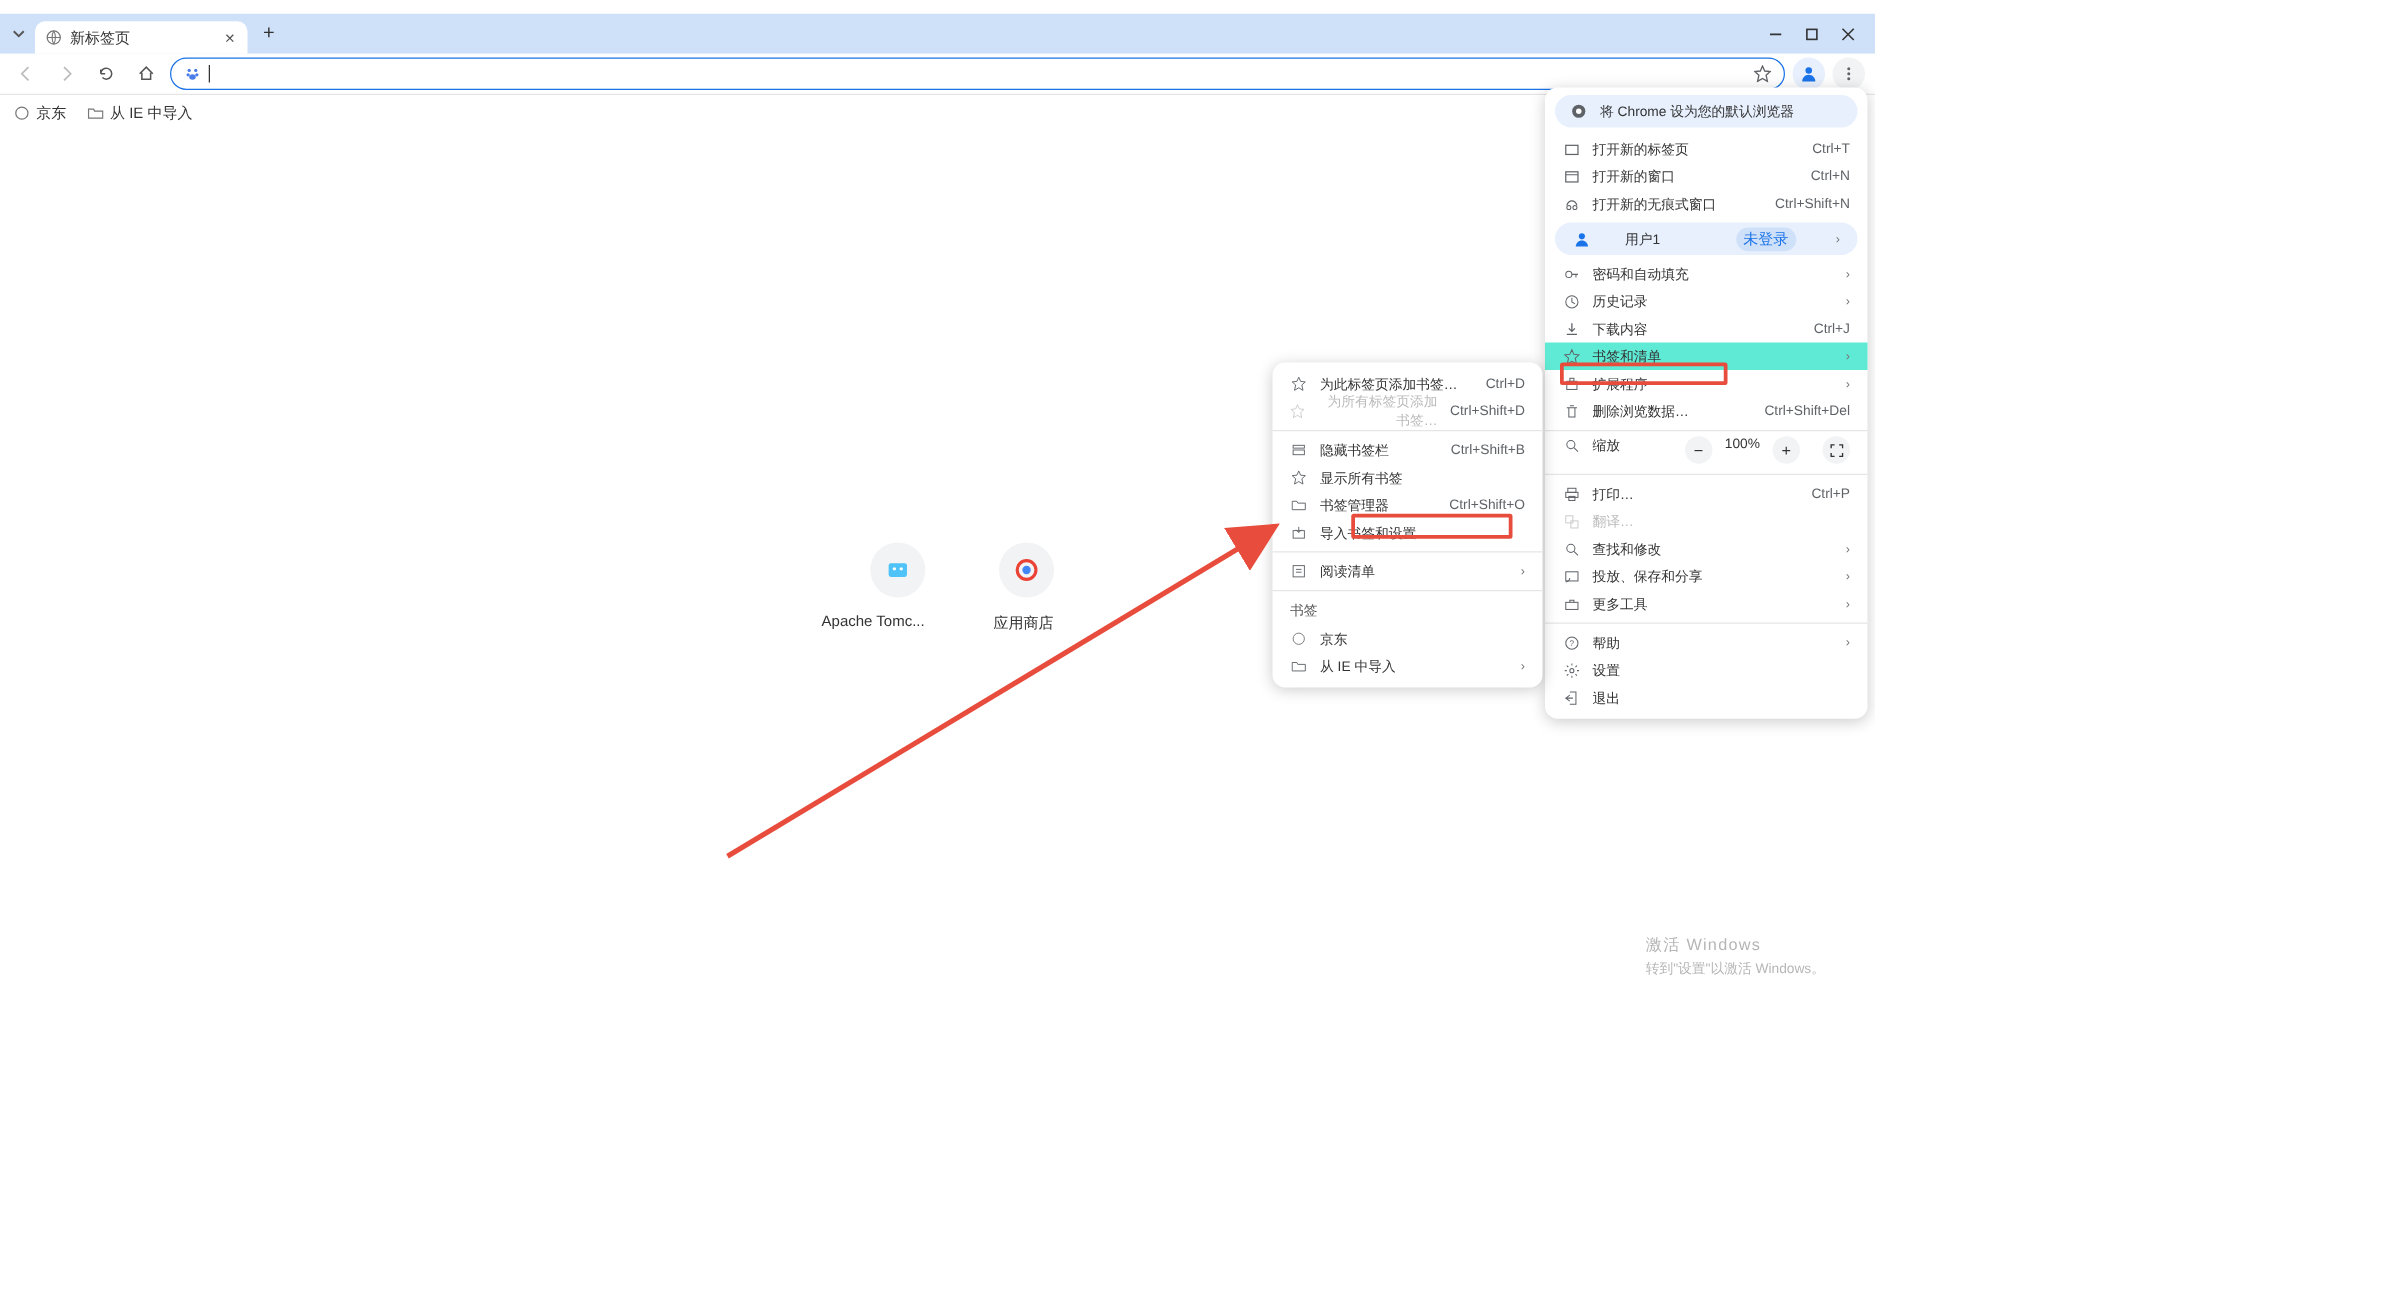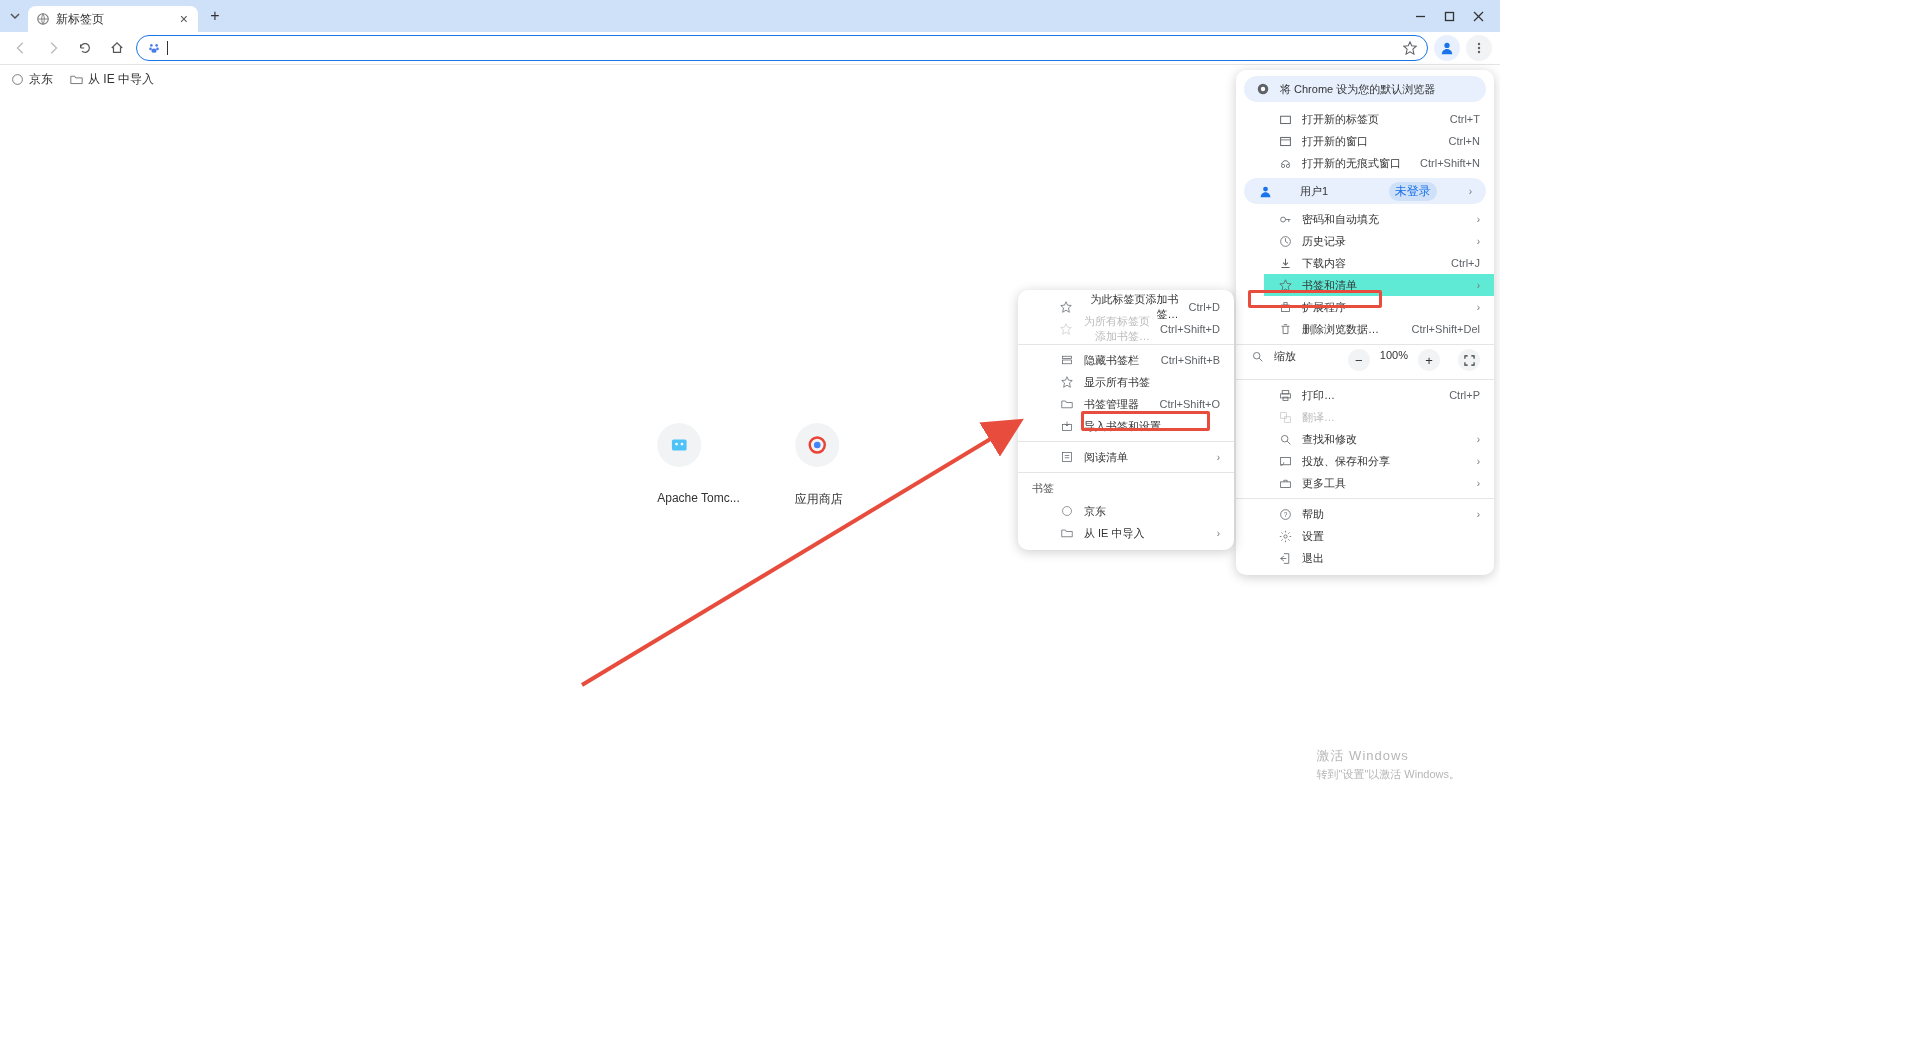--- a/index.html
+++ b/index.html
@@ -1,19 +1,19 @@
 <!DOCTYPE html>
 <html><head>
 <meta charset="utf-8">
 <style>
 * { margin: 0; padding: 0; box-sizing: border-box; font-family: "Microsoft YaHei", "Segoe UI", Arial, sans-serif; }
 body { background: #fff; width: 1500px; height: 812px; overflow: hidden; position: relative; }
 
 
-.tabbar { height: 32px; background: #cfe0f9; display: flex; align-items: center; padding: 0 6px; }
+.tabbar { height: 32px; background: #cfe0f9; display: flex; align-items: center; padding: 0 6px; margin-top: 11px; }
 .tab-dropdown { width: 18px; height: 18px; display:flex; align-items:center; justify-content:center; margin-right:4px; }
 .tab { background: #fff; height: 26px; border-radius: 8px 8px 0 0; display: flex; align-items: center; padding: 0 10px 0 8px; margin-top:6px; min-width: 170px; font-size: 12px; color: #333; gap:6px;}
 .tab .close { margin-left: auto; color:#555; font-size:14px; }
 .newtab-btn { width: 22px; height: 22px; display:flex; align-items:center; justify-content:center; color:#333; font-size:16px; margin-left:6px;}
 .window-controls { margin-left:auto; display:flex; gap:18px; padding-right:10px; color:#333;}
 .window-controls span { font-size:10px; }
 
 
 .toolbar { height: 33px; background: #fff; display:flex; align-items:center; padding: 0 8px; gap:6px; border-bottom: 1px solid #e5e5e5;}
 .nav-btn { width:26px; height:26px; display:flex; align-items:center; justify-content:center; color:#888; border-radius:50%; }
@@ -24,26 +24,26 @@
 .profile-btn { width:26px; height:26px; border-radius:50%; background:#e8f0fe; display:flex; align-items:center; justify-content:center; color:#1a73e8; font-size:13px;}
 .menu-btn { width:26px; height:26px; border-radius:50%; background:#f1f3f4; display:flex; align-items:center; justify-content:center; color:#5f6368;}
 
 
 .bookmarks-bar { height:28px; display:flex; align-items:center; padding:0 10px; gap:16px; font-size:12px; color:#333;}
 .bm-item { display:flex; align-items:center; gap:5px; }
 
 
 .content { position:relative; height: calc(100% - 93px); }
 .shortcuts { position:absolute; top:330px; left:50%; transform:translateX(-50%); display:flex; gap:55px;}
-.shortcut { display:flex; flex-direction:column; align-items:flex-start; gap:24px; font-size:12px; color:#333;}
+.shortcut { display:flex; flex-direction:column; align-items:flex-end; gap:12px; font-size:12px; color:#333;}
 .shortcut .circle { width:44px; height:44px; border-radius:50%; background:#f1f3f4; display:flex; align-items:center; justify-content:center; font-size:18px;}
 
 
 .dropdown { position:absolute; top:70px; right:6px; width:258px; background:#fff; border-radius:10px; box-shadow: 0 2px 12px rgba(0,0,0,0.2); padding:6px 0; }
-.menu-item { display:flex; align-items:center; height:22px; padding:0 14px 0 14px; font-size:11px; color:#333; gap:10px;margin-left:28px;}
+.menu-item { display:flex; align-items:center; height:22px; padding:0 14px 0 14px; font-size:11px; color:#333; gap:10px;}
 .menu-item .shortcut-text { margin-left:auto; color:#5f6368; font-size:11px;}
 .menu-item .arrow { margin-left:auto; color:#777; font-size:10px;}
 .menu-item.banner { background:#e8f0fe; border-radius:16px; margin:0 8px 6px 8px; height:26px; padding:0 12px;}
 .menu-item.profile-row { background:#e8f0fe; border-radius:16px; margin:4px 8px; height:26px;gap:28px;}
 .menu-item.profile-row .badge { margin-left:auto; background:#cfe0f9; color:#1a73e8; font-size:12px; border-radius:10px; padding:1px 6px;}
 .menu-item.profile-row .arrow2 { color:#777; font-size:10px; margin-left:4px;}
 .menu-item.hover { background:#5eead4; }
 .divider { height:1px; background:#e5e5e5; margin:4px 0;}
 .zoom-row { display:flex; align-items:flex-start; height:26px; padding:0 14px; font-size:11px; color:#333; gap:10px;}
 .zoom-row .zbtn { width:22px; height:22px; border-radius:50%; background:#f1f3f4; display:flex; align-items:center; justify-content:center; font-size:13px; color:#333;}

